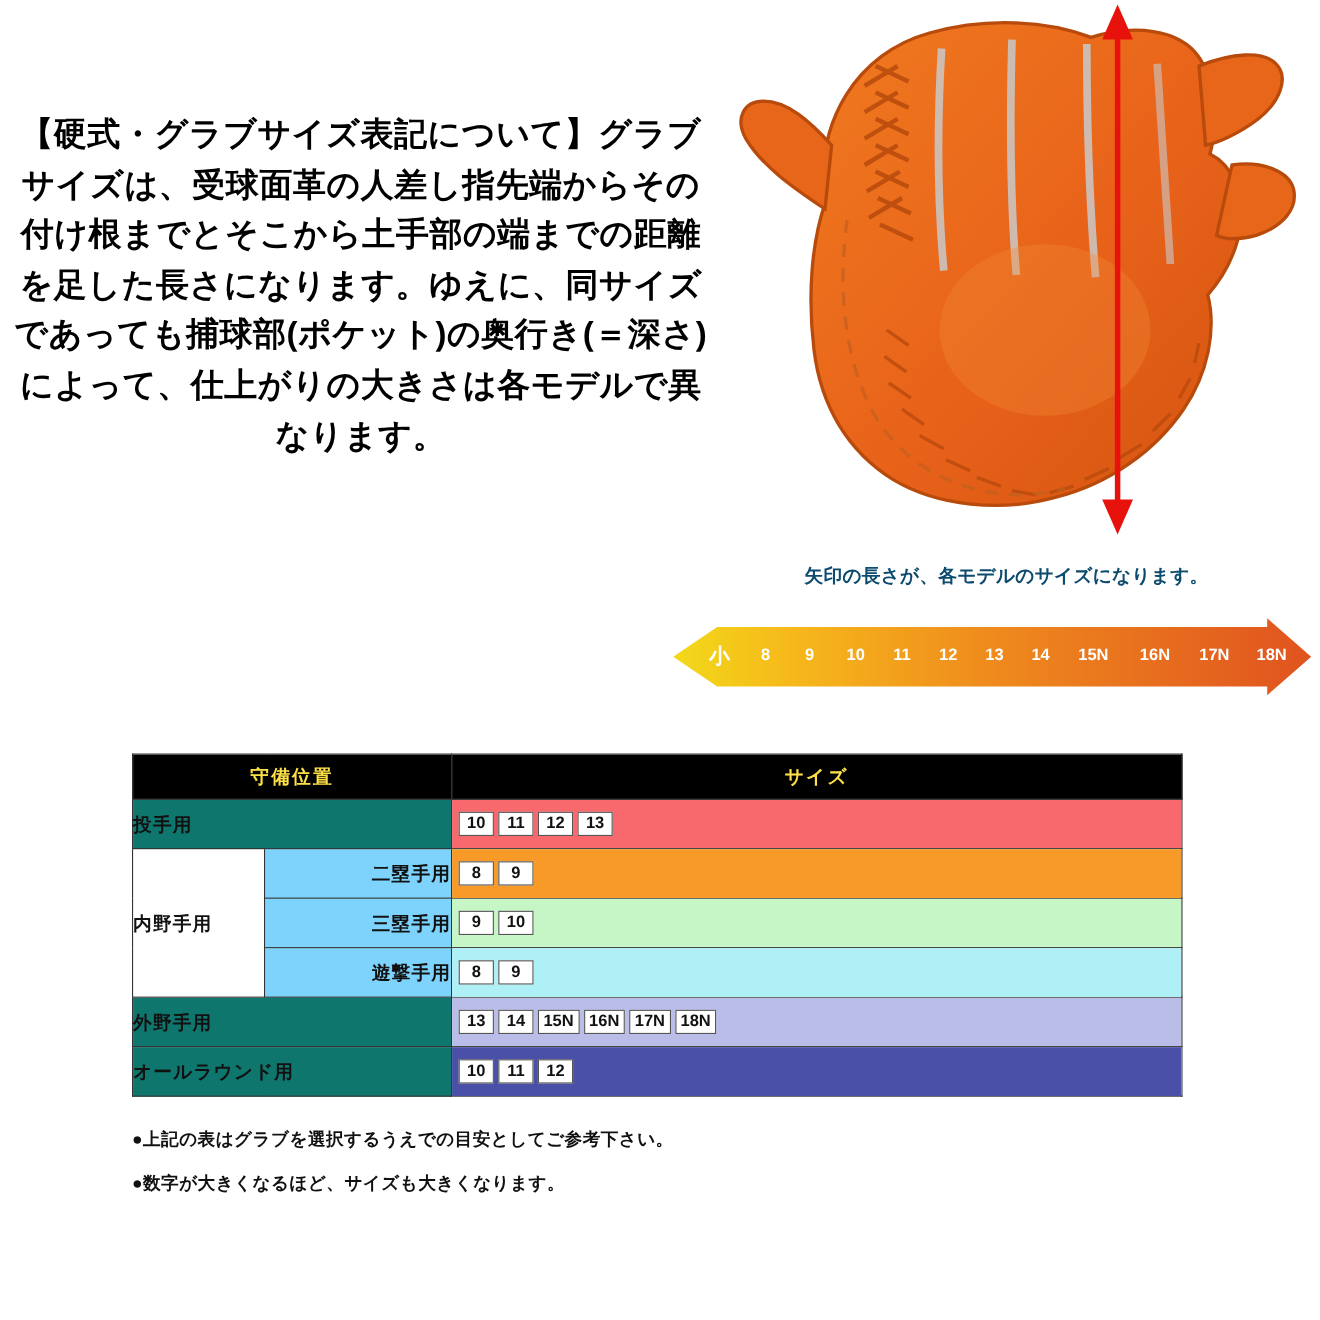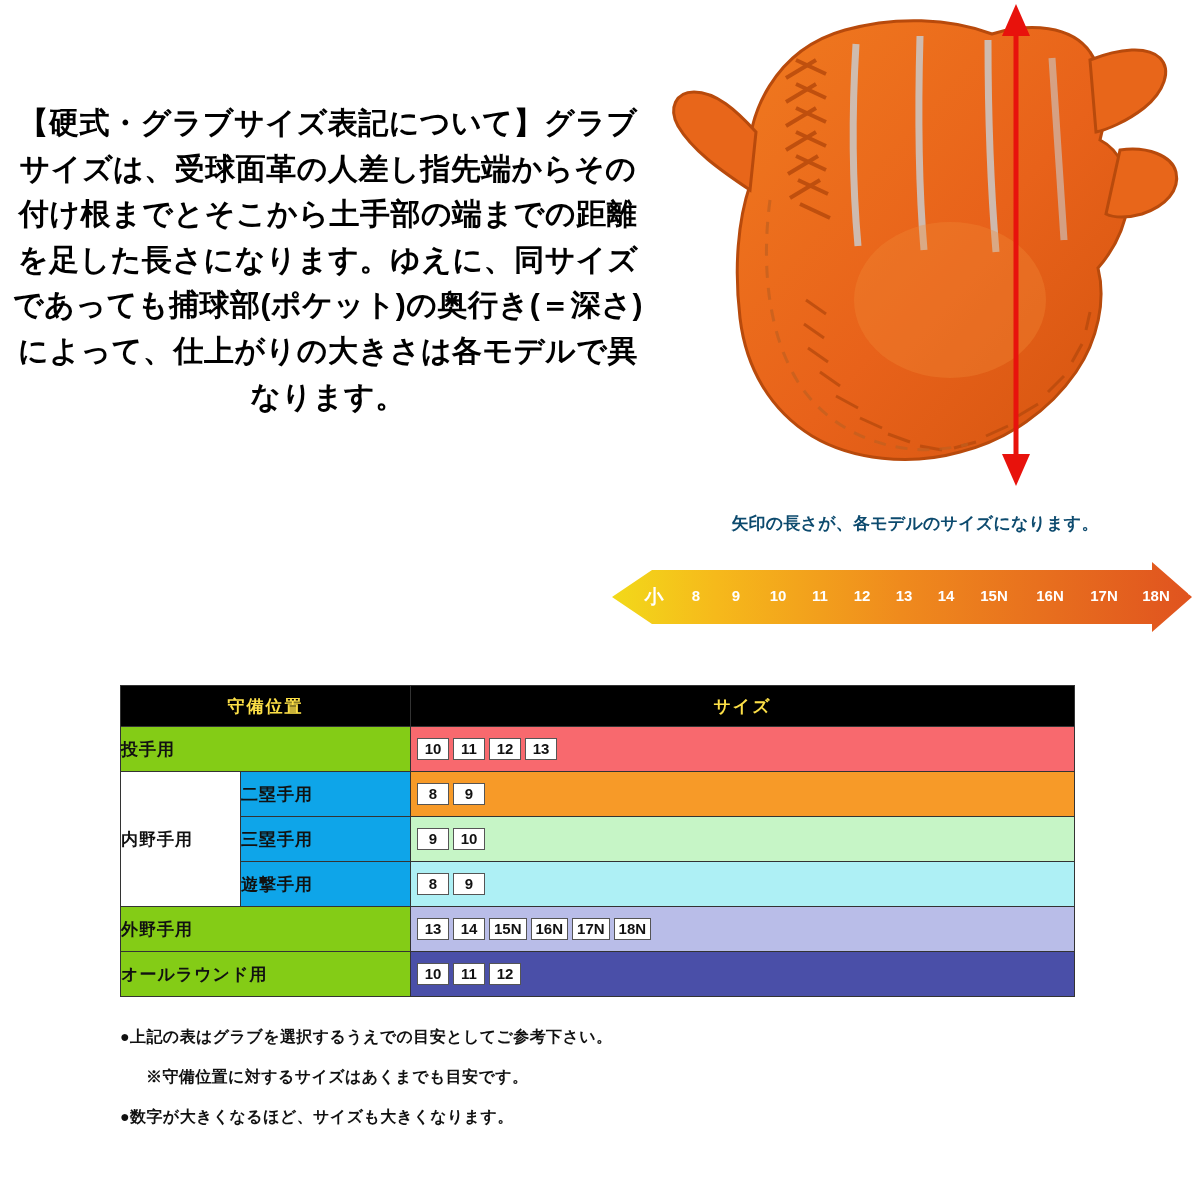--- a/index.html
+++ b/index.html
@@ -116,28 +116,28 @@
     height: 40px;
     text-align: center;
     letter-spacing: 2px;
     font-size: 18px;
   }
   .pos-cell {
     text-align: left;
     padding-left: 14px;
     height: 44px;
     font-weight: 700;
-    background: #84cc16;
+    background: #0f766e;
     letter-spacing: 1px;
   }
   .pos-cell-sub {
-    text-align: left;
+    text-align: right;
     height: 44px;
     font-weight: 700;
-    background: #0ea5e9;
+    background: #7dd3fc;
     letter-spacing: 1px;
   }
   .pos-cell-group {
     text-align: left;
     padding-left: 14px;
     font-weight: 700;
     background: #ffffff;
     letter-spacing: 1px;
   }
   .sizes-cell {
@@ -370,15 +370,14 @@
             <span class="chip">12</span>
           </div>
         </td>
       </tr>
     </tbody>
   </table>
 </div>
 
 <div class="notes">
   <div class="note-line">●上記の表はグラブを選択するうえでの目安としてご参考下さい。</div>
-  <div class="note-line indent">※守備位置に対するサイズはあくまでも目安です。</div>
   <div class="note-line">●数字が大きくなるほど、サイズも大きくなります。</div>
 </div>
 
 </body></html>

